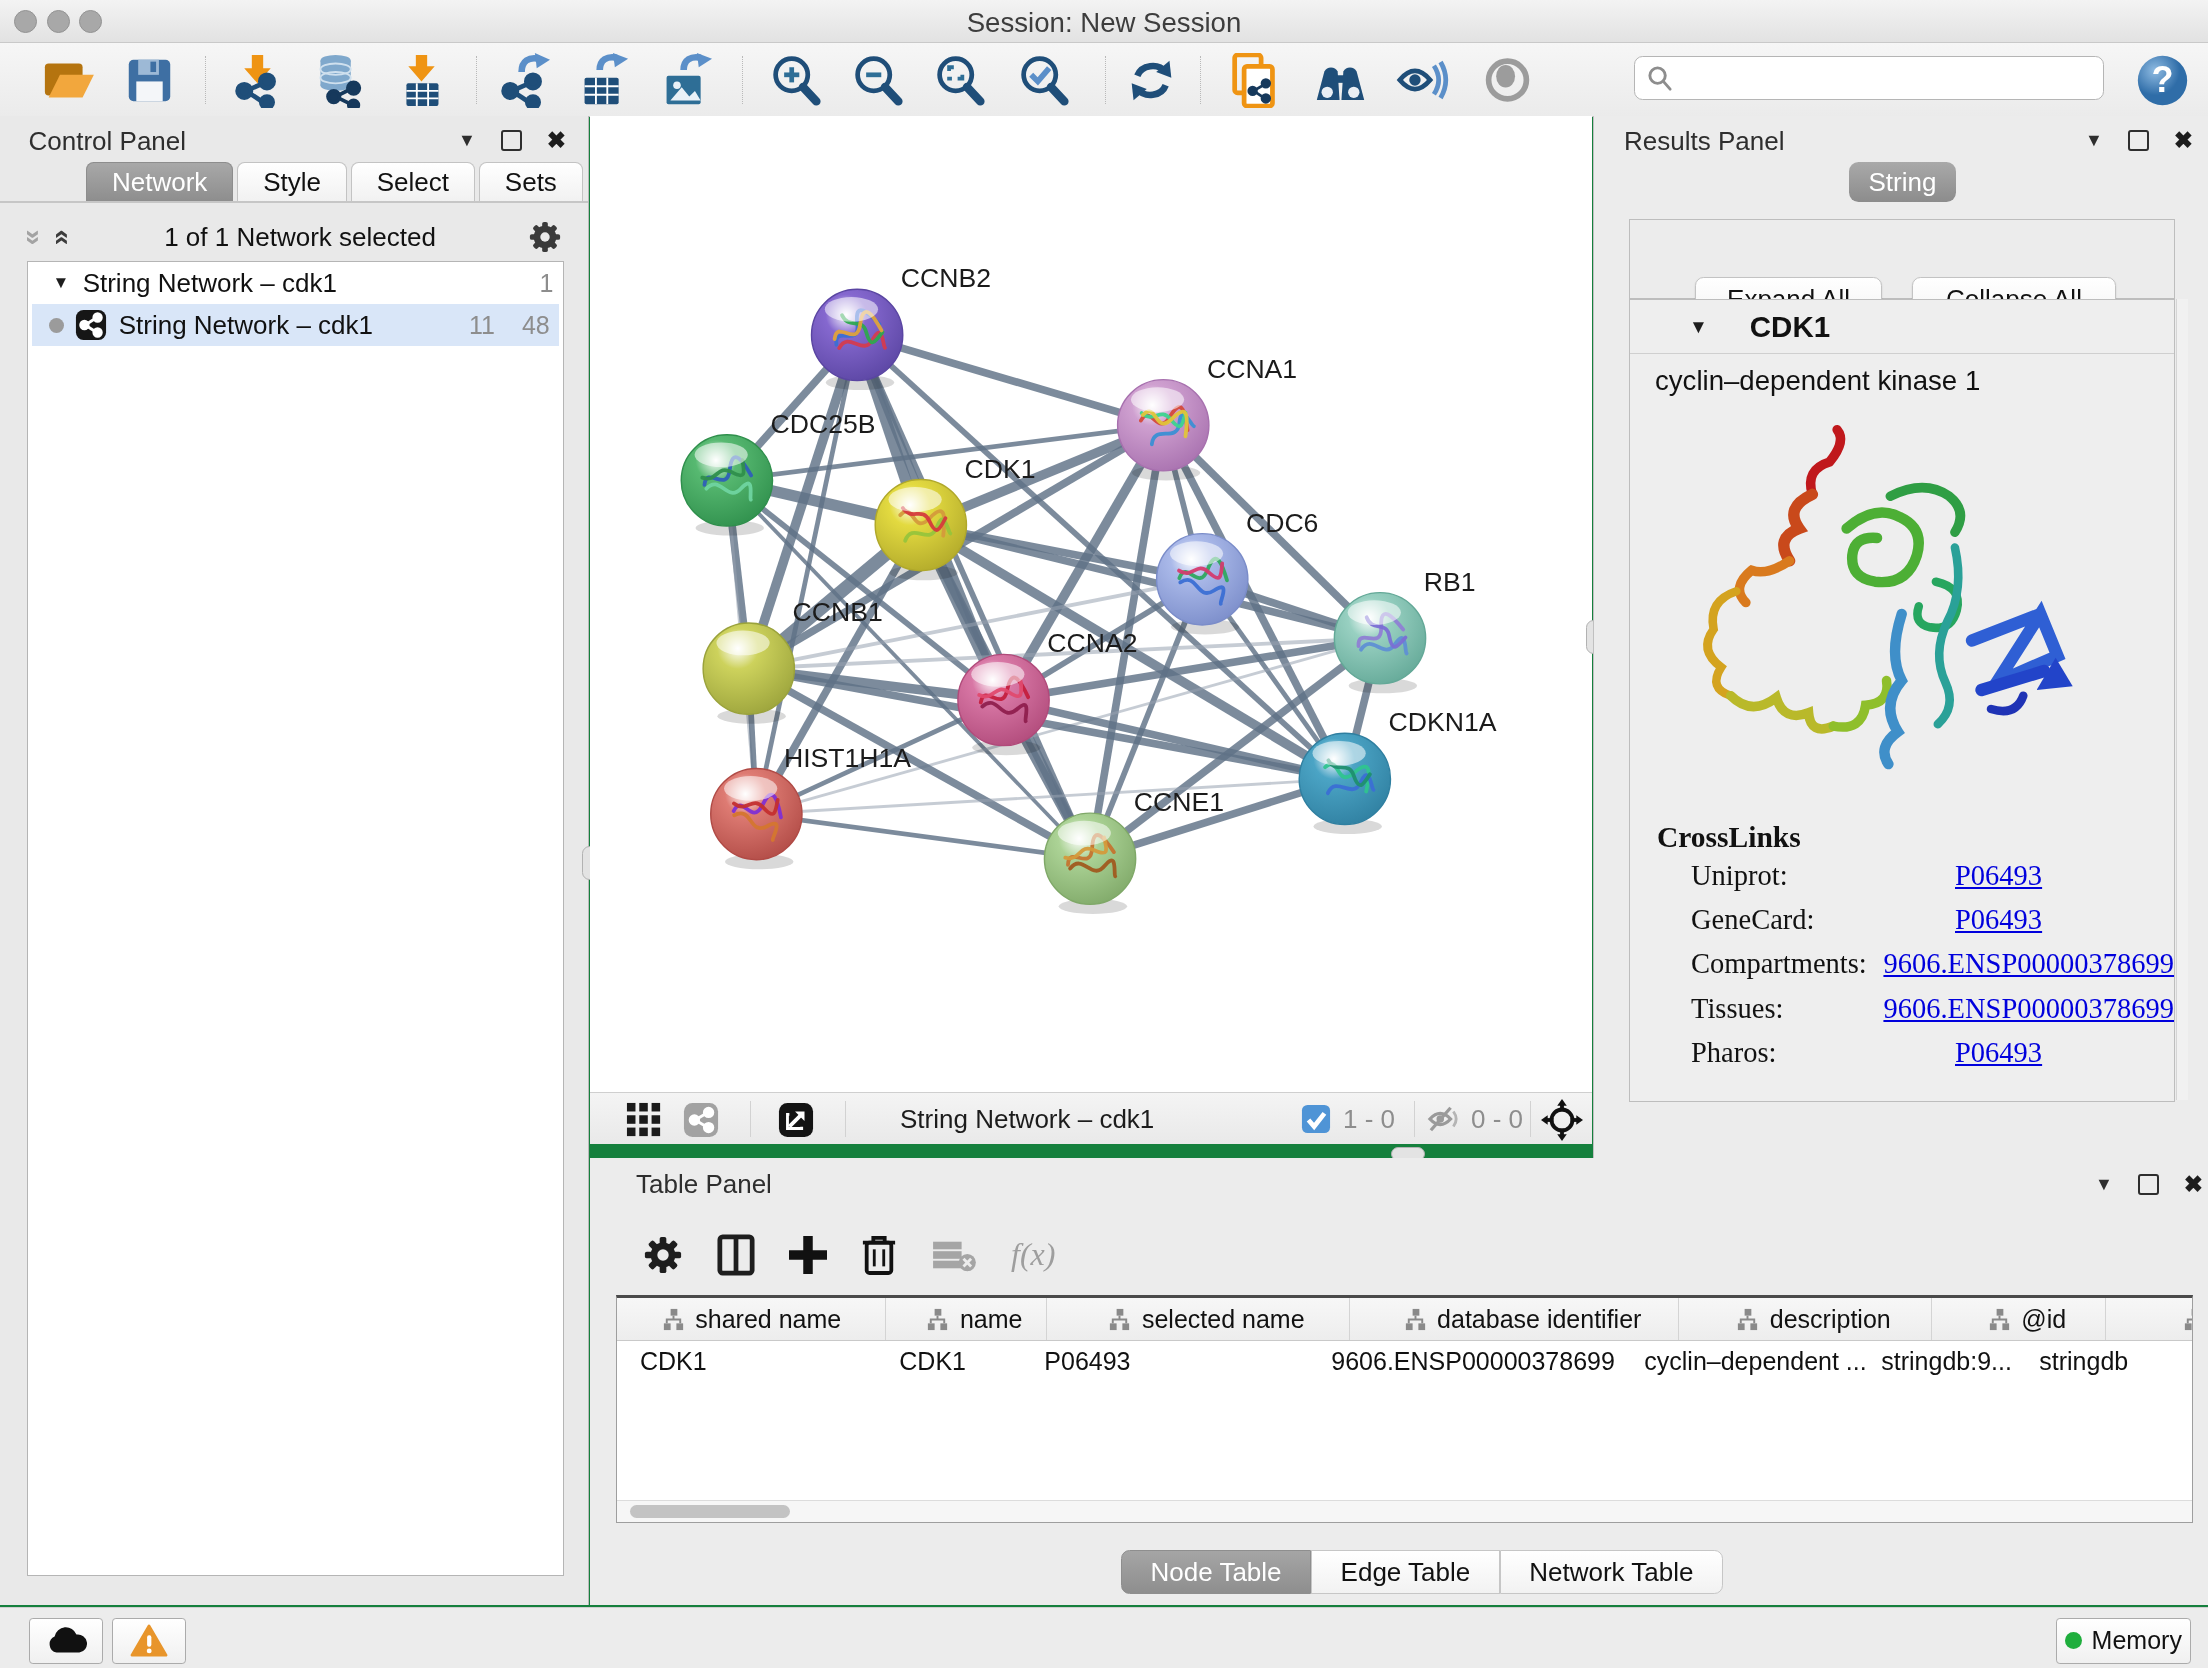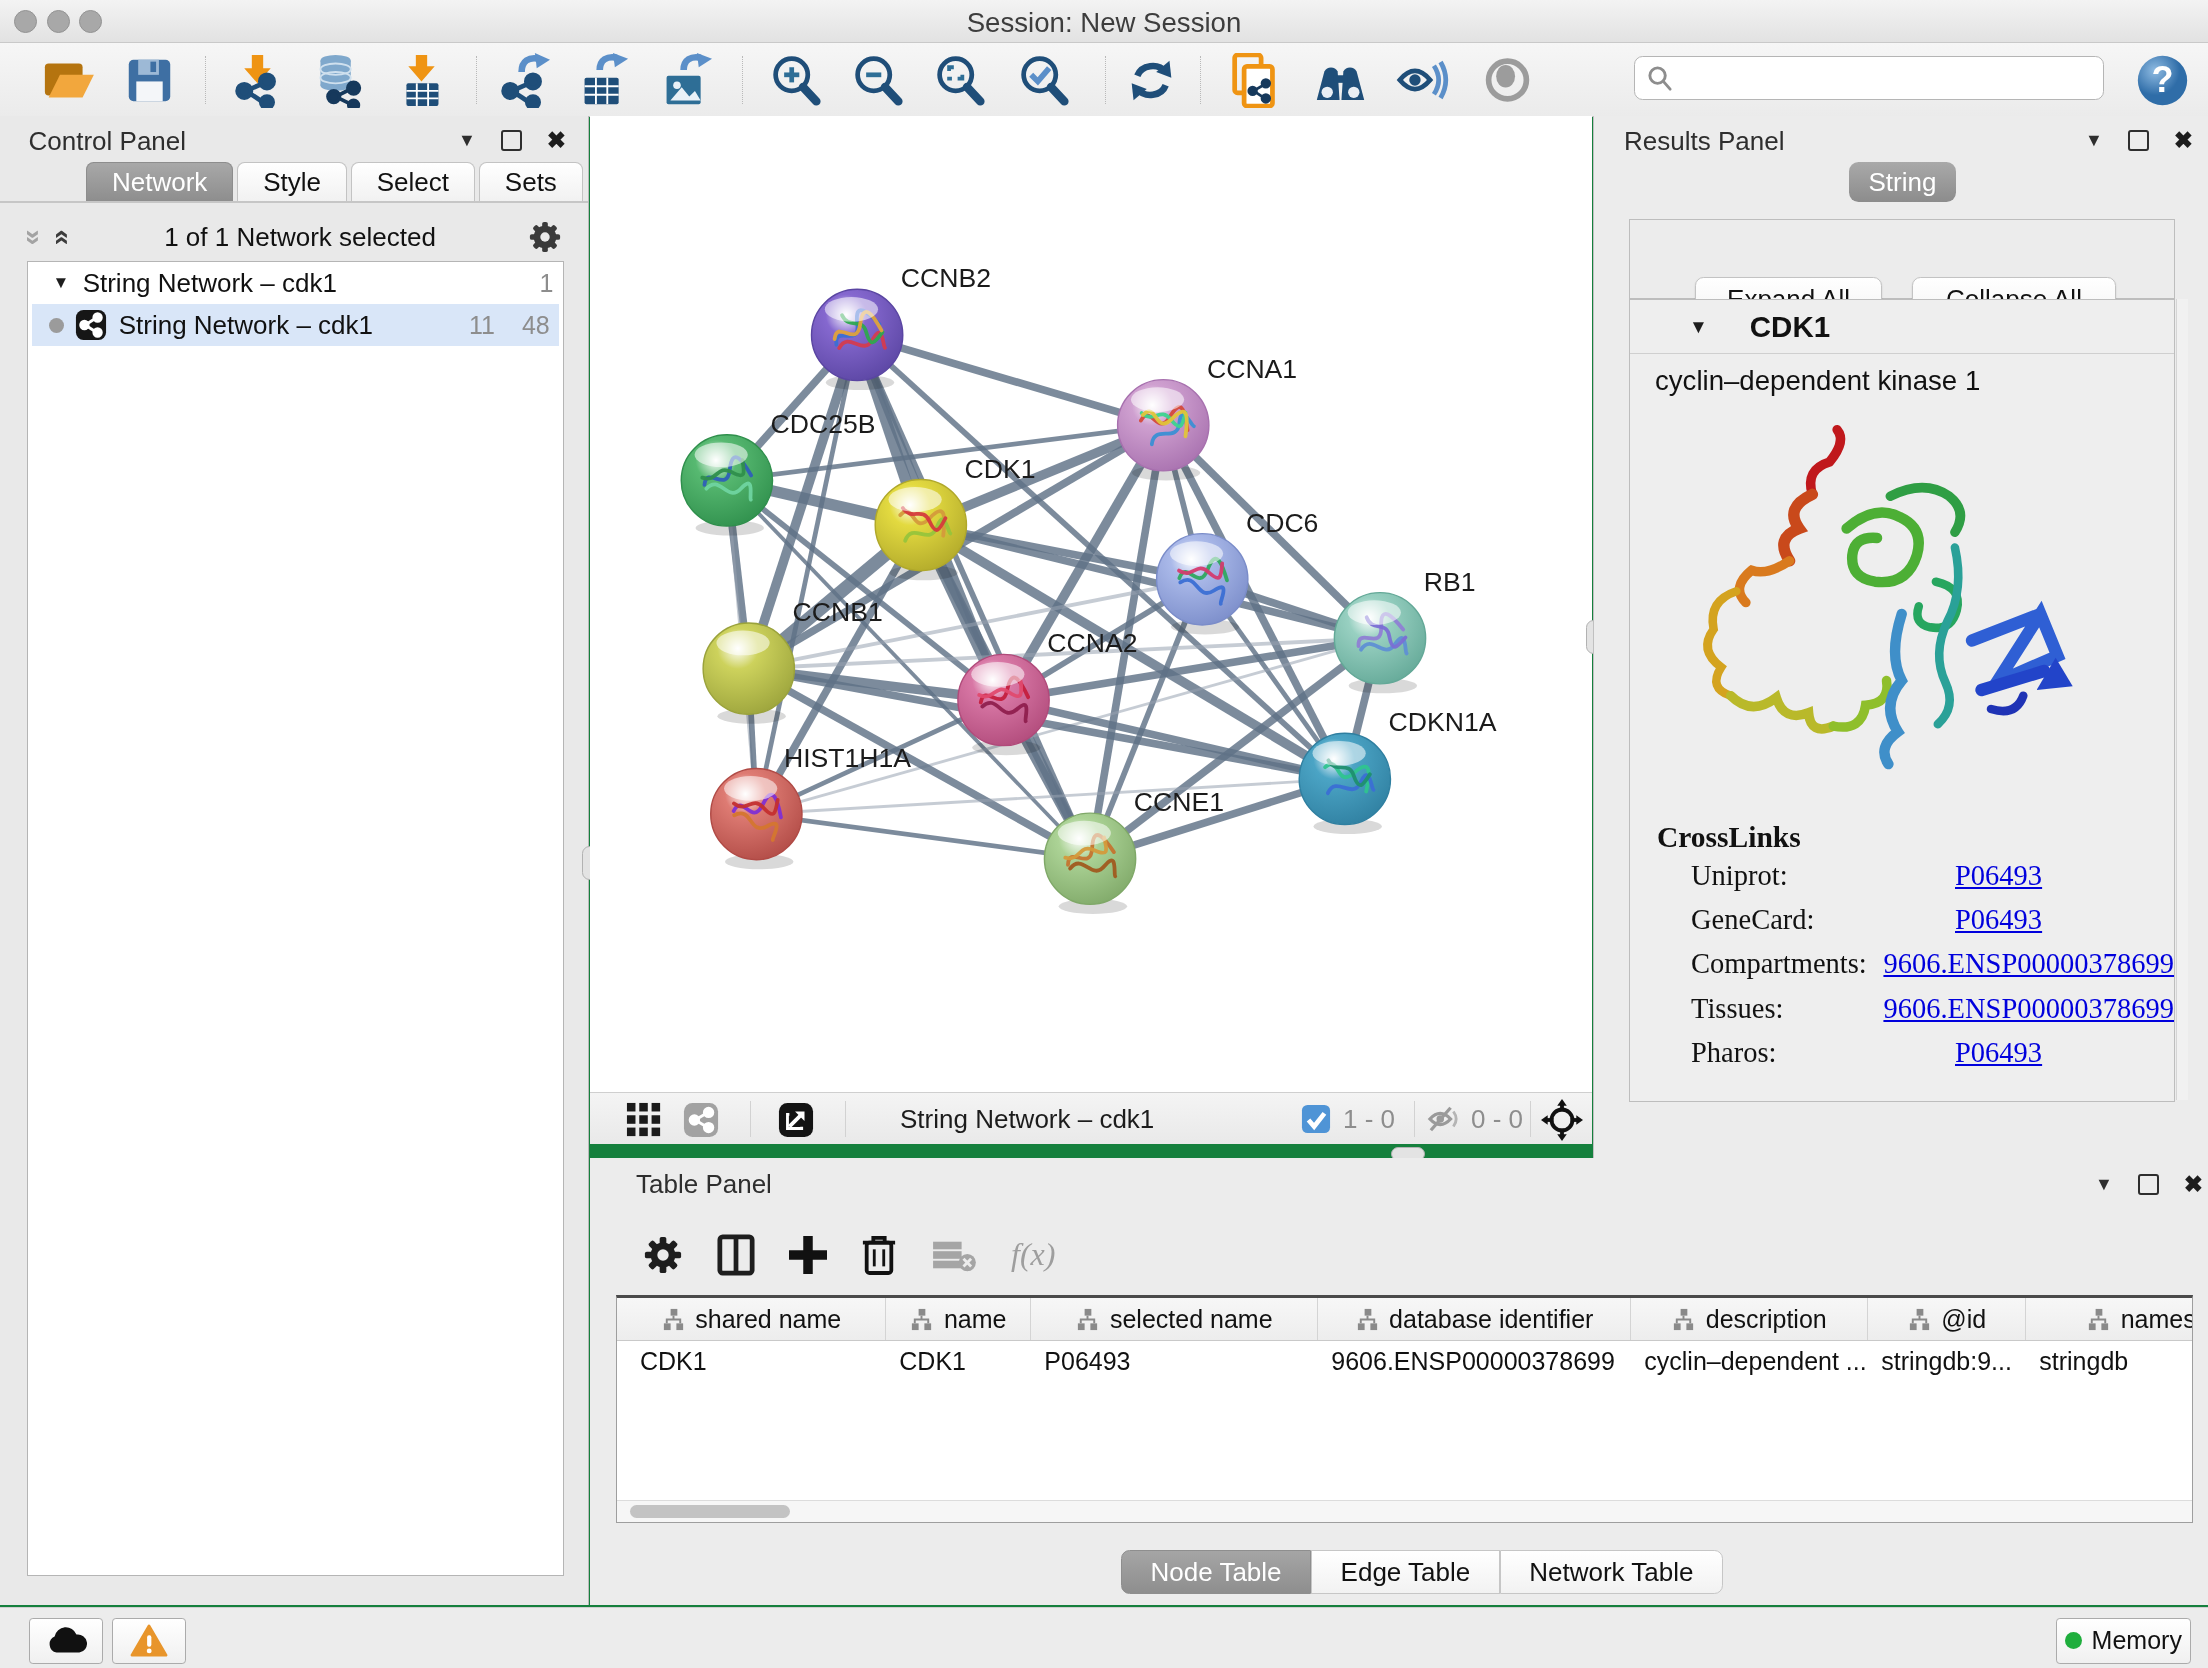--- a/index.html
+++ b/index.html
@@ -38,21 +38,21 @@
   .pill{background:linear-gradient(#a9a9a9,#8c8c8c);color:#fff;border-radius:9.5px;font-size:26px;display:flex;align-items:center;justify-content:center;}
   .rbtn{background:linear-gradient(#ffffff,#f3f3f3);border:1px solid #c3c3c3;border-radius:8.6px;font-size:26px;color:#111;display:flex;align-items:center;justify-content:center;cursor:pointer;box-shadow:0 1px 1.9px rgba(0,0,0,.15);margin-top:40px;}
   .groupbox{border:1px solid #bdbdbd;background:#ececec;}
   .serif{font-family:"Liberation Serif",serif;}
   .xl-label{font-size:28.5px;color:#111;}
   .xl-value{font-size:28.5px;text-decoration:underline;}
   
   .tablepanel-bg{left:590px;top:1158px;width:1619px;height:447px;background:#ececec;}
   .ttool{display:flex;align-items:center;gap:34px;}
   .tablebox{background:#fff;border:1px solid #9e9e9e;border-top:3.8px solid #4a4a4a;box-sizing:border-box;overflow:hidden;}
-  .thead{display:flex;background:linear-gradient(#f7f7f7,#ededed);border-bottom:1px solid #c9c9c9;height:42px;}
+  .thead{display:flex;background:linear-gradient(#f7f7f7,#ededed);border-bottom:1px solid #c9c9c9;height:42px;gap:16px;}
   .th{display:flex;align-items:center;justify-content:center;gap:9.5px;font-size:25px;color:#111;border-right:1px solid #d4d4d4;box-sizing:border-box;flex:none;overflow:hidden;white-space:nowrap;}
   .trow{display:flex;height:40px;align-items:center;}
   .td{font-size:25px;color:#111;box-sizing:border-box;flex:none;overflow:hidden;white-space:nowrap;padding-left:13.3px;}
   .hscroll{background:#f6f6f6;border-top:1px solid #dcdcdc;}
   .hthumb{background:#c3c3c3;border-radius:6.7px;}
   .btab{height:42px;display:flex;align-items:center;justify-content:center;padding:0 28.5px;font-size:26px;background:linear-gradient(#ffffff,#f2f2f2);border:1px solid #c6c6c6;color:#111;cursor:pointer;}
   .btab.sel{background:linear-gradient(#a5a5a5,#8e8e8e);color:#fff;border-color:#8e8e8e;}
   
   .statusbar{left:0;top:1607px;width:2208px;height:61px;background:#ececec;border-top:1px solid #cfcfcf;text-align:center;}
   .sbtn{top:9.5px;height:44px;background:linear-gradient(#ffffff,#f0f0f0);border:1px solid #ababab;border-radius:3.8px;display:flex;align-items:center;justify-content:center;cursor:pointer;}

